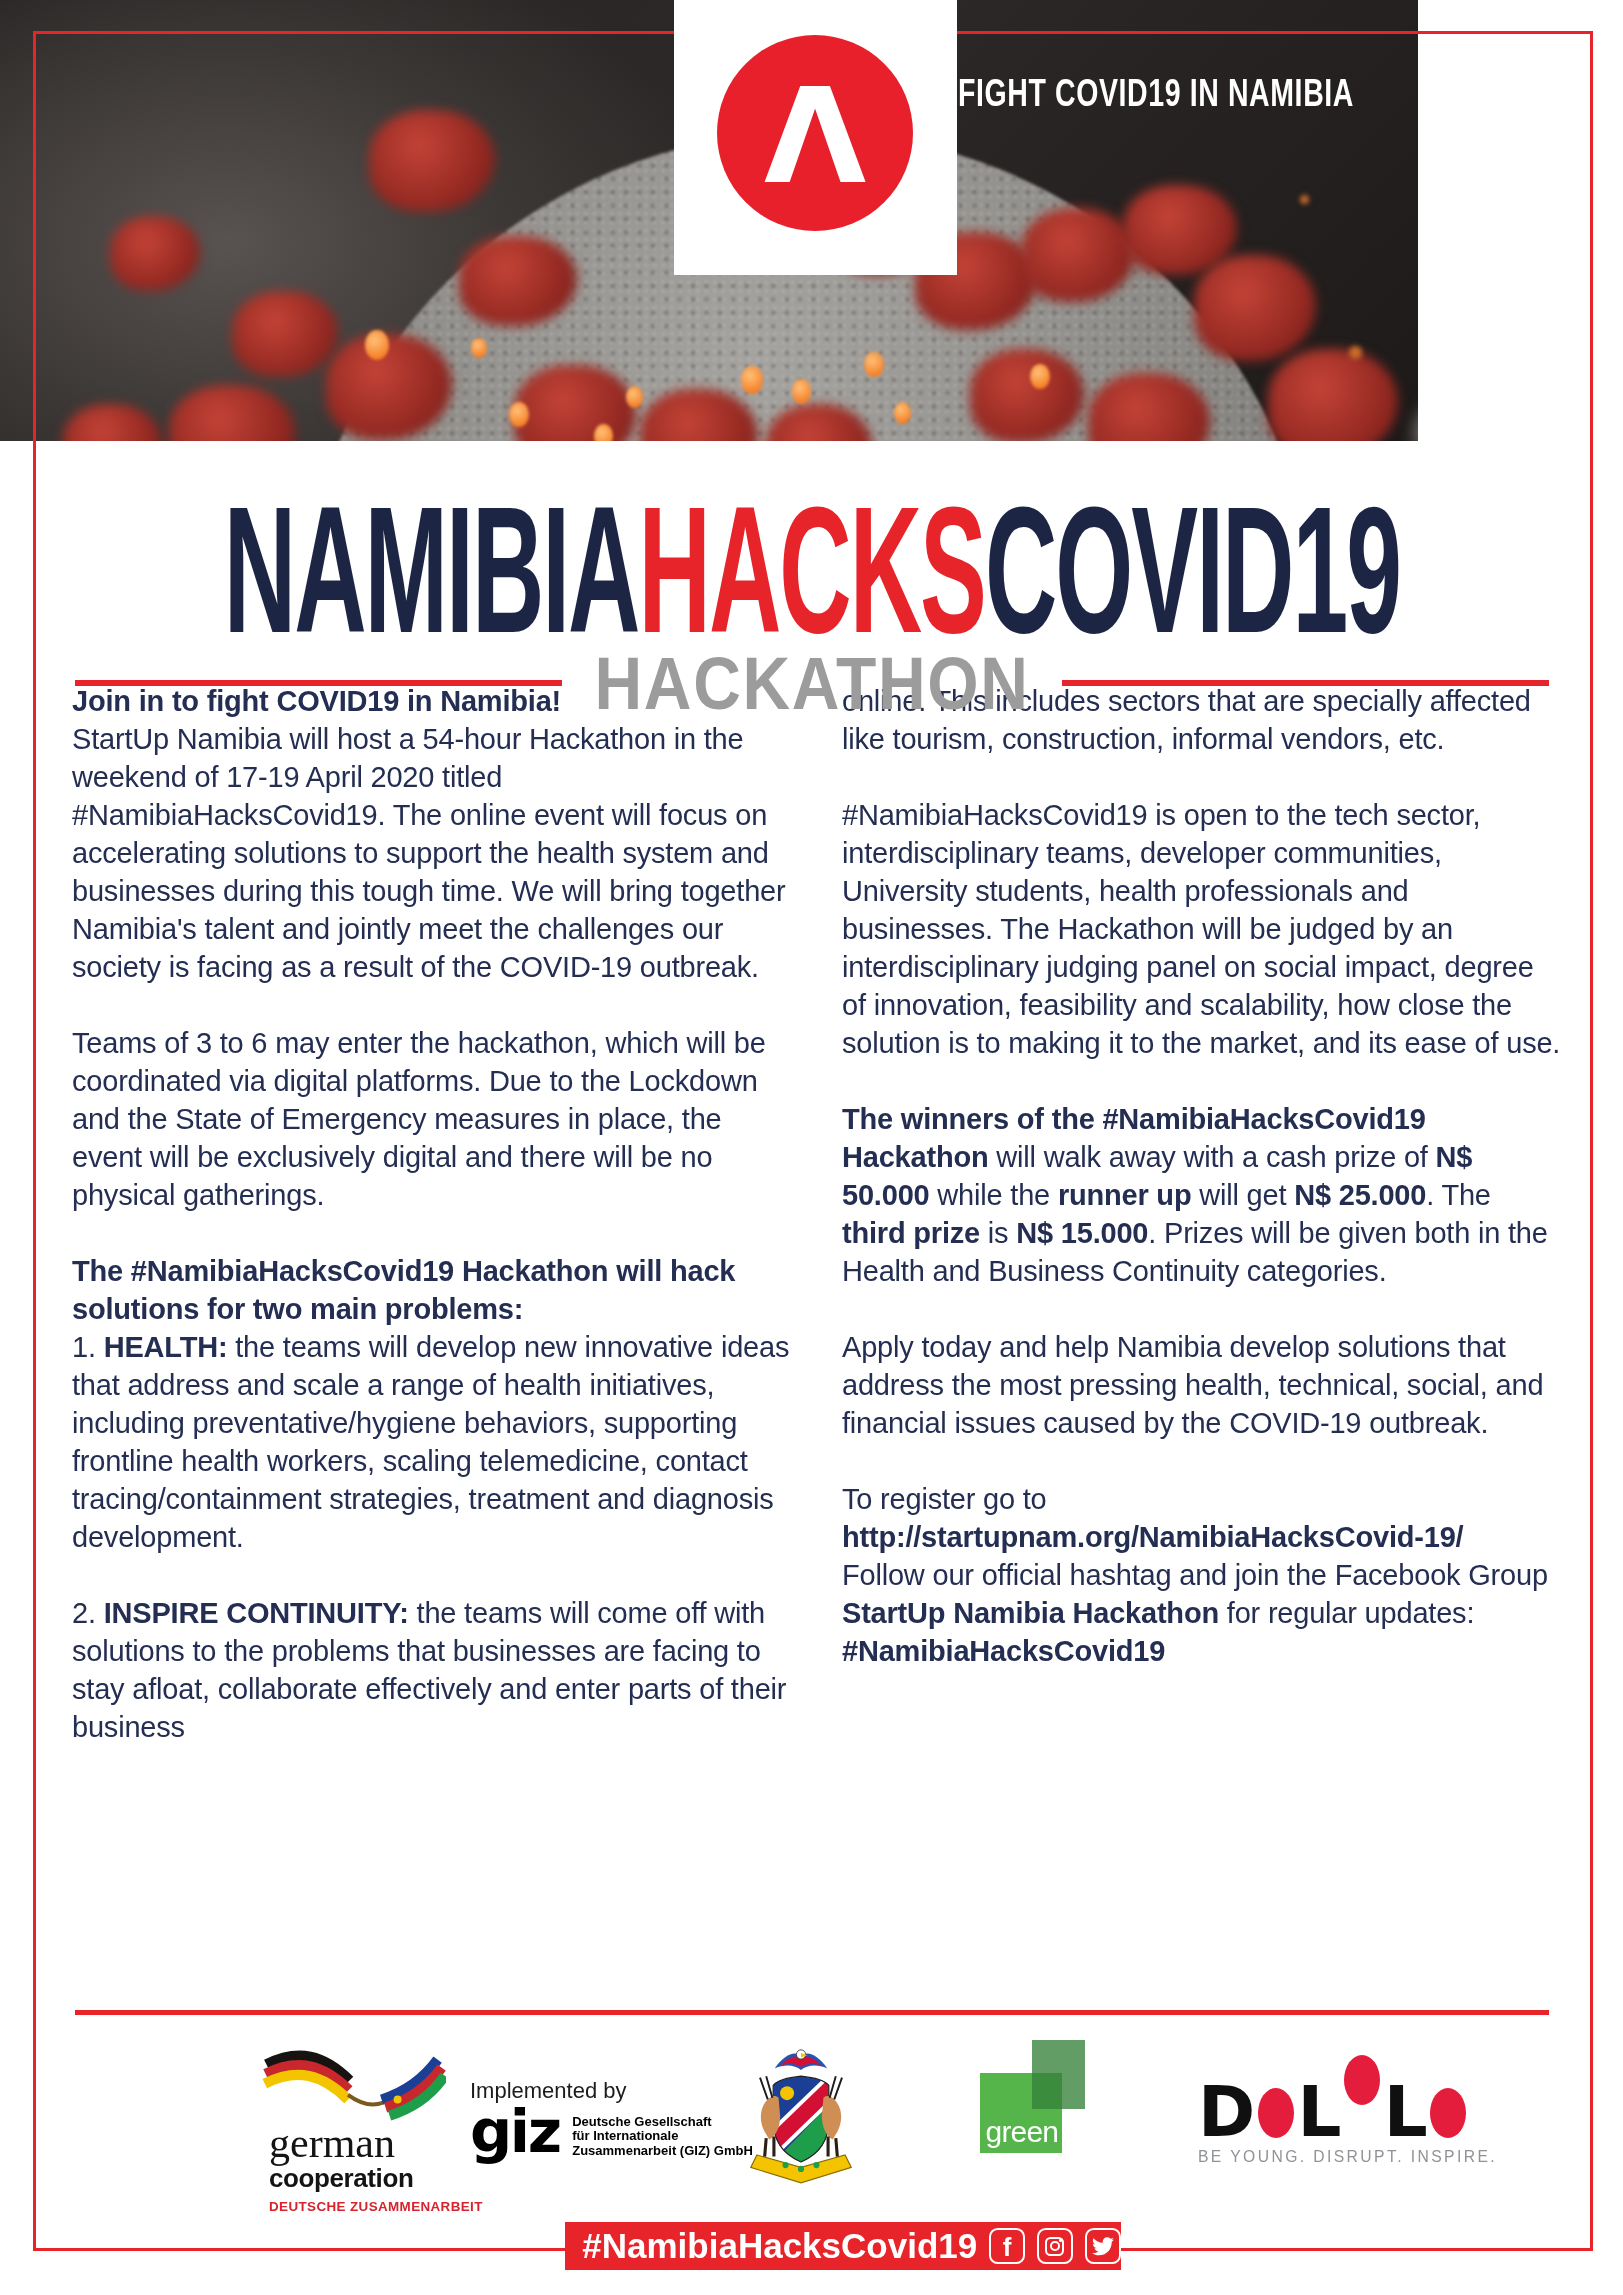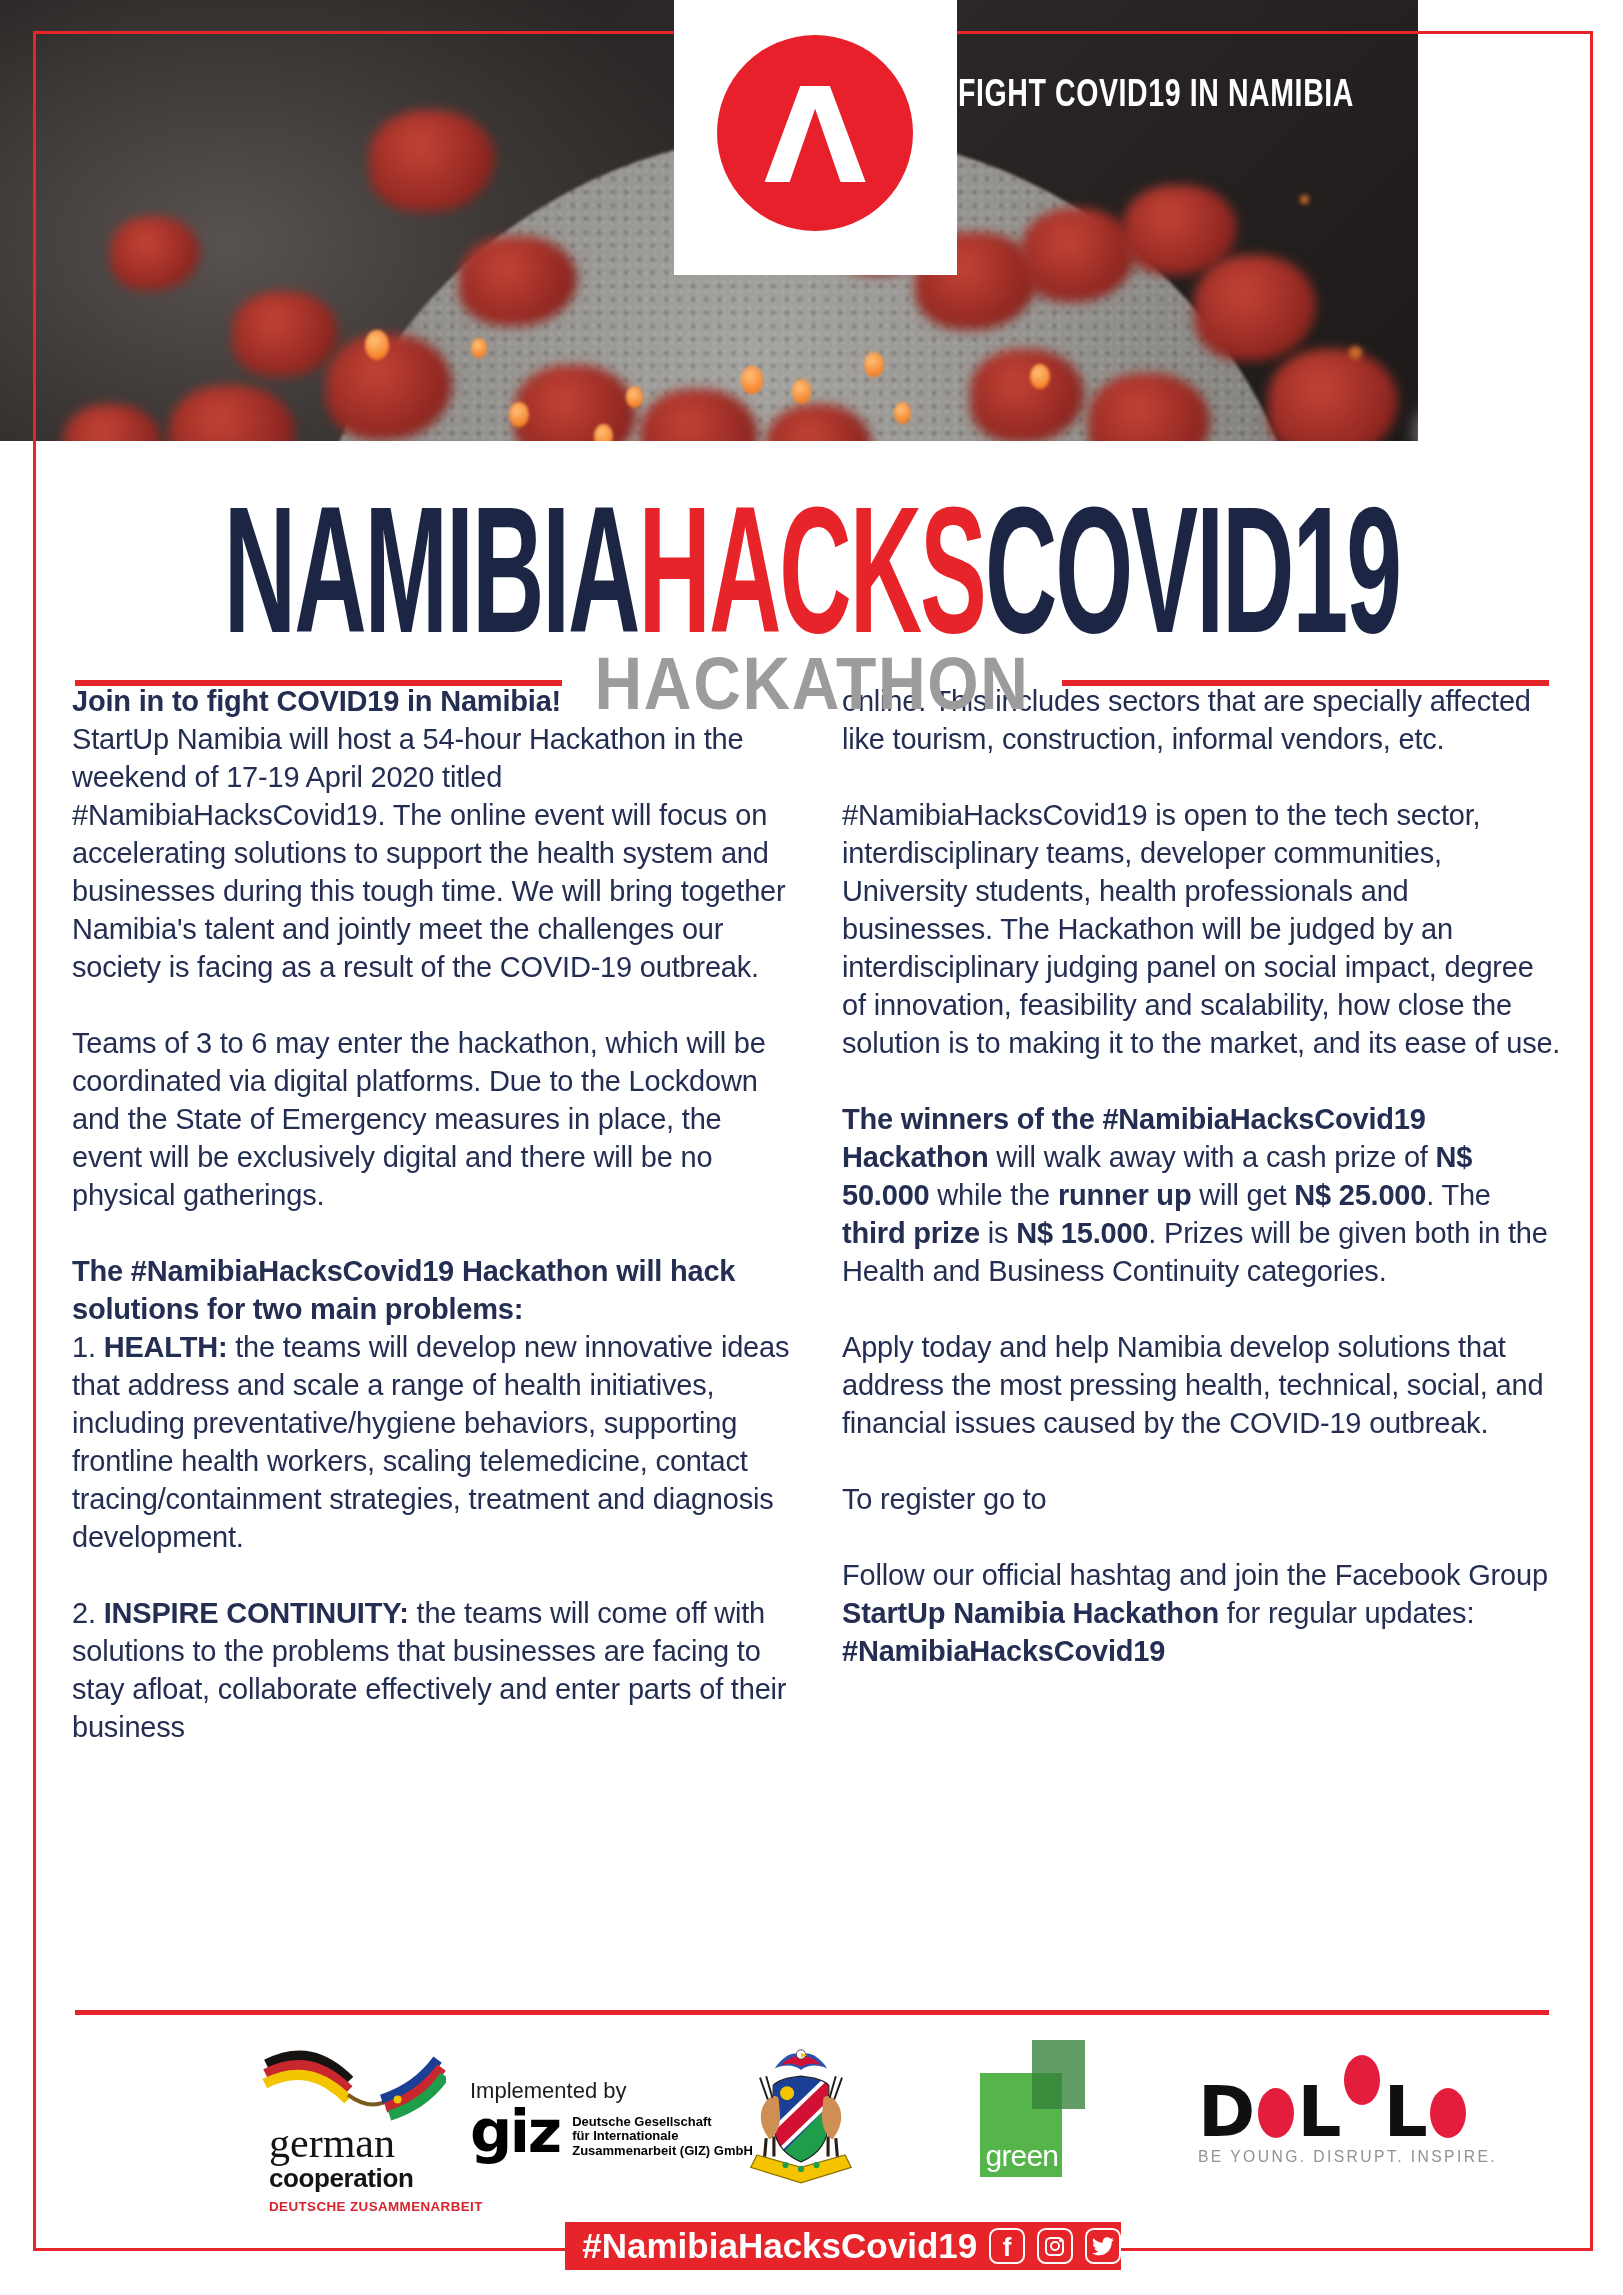--- a/index.html
+++ b/index.html
@@ -85,21 +85,21 @@
   .giz-impl{font-size:22px;color:#1c1c1c;margin:0 0 6.3px 0}
   .giz-row{display:flex;align-items:flex-start}
   .giz-word{
     color:#000000;font-size:59px;font-weight:bold;line-height:.74;letter-spacing:-2.4px;
     font-family:"DejaVu Sans",sans-serif;
   }
   .giz-desc{margin-left:12.6px;color:#000000;font-size:13px;line-height:14.5px;padding-top:4.7px;font-weight:bold}
   .f-coat{position:absolute;left:743px;top:2037px}
   .f-green{position:absolute;left:980px;top:2040px;width:126px;height:132px}
   .green-main{
-    position:absolute;left:0;top:33px;width:82px;height:104px;background:#55b54b;
+    position:absolute;left:0;top:33px;width:82px;height:80px;background:#55b54b;
     display:flex;align-items:flex-end;padding:0 0 6.3px 5.5px;box-sizing:border-box;
   }
   .green-main span{color:#ffffff;font-size:30px;line-height:1;letter-spacing:-0.8px}
   .green-sq{position:absolute;left:52px;top:0;width:53px;height:69px;background:rgba(52,130,58,.78)}
   .f-dololo{position:absolute;left:1198px;top:2061px}
   .dlo-row{display:flex;align-items:flex-end;gap:3.9px;height:79px}
   .dlo-l{
     font-size:69px;font-weight:bold;line-height:.78;color:#101010;
     font-family:"DejaVu Sans",sans-serif;letter-spacing:-1.6px;
   }
@@ -190,21 +190,21 @@
     <p><b>Join in to fight COVID19 in Namibia!</b><br><span>StartUp Namibia will host a 54-hour Hackathon in the weekend of 17-19 April 2020 titled #NamibiaHacksCovid19. The online event will focus on accelerating solutions to support the health system and businesses during this tough time. We will bring together Namibia's talent and jointly meet the challenges our society is facing as a result of the COVID-19 outbreak.</span></p>
     <p><span>Teams of 3 to 6 may enter the hackathon, which will be coordinated via digital platforms. Due to the Lockdown and the State of Emergency measures in place, the event will be exclusively digital and there will be no physical gatherings.</span></p>
     <p><b>The #NamibiaHacksCovid19 Hackathon will hack solutions for two main problems:</b><br><span>1. </span><b>HEALTH:</b><span> the teams will develop new innovative ideas that address and scale a range of health initiatives, including preventative/hygiene behaviors, supporting frontline health workers, scaling telemedicine, contact tracing/containment strategies, treatment and diagnosis development.</span></p>
     <p><span>2. </span><b>INSPIRE CONTINUITY:</b><span> the teams will come off with solutions to the problems that businesses are facing to stay afloat, collaborate effectively and enter parts of their business</span></p>
   </div>
 <div class="col col-right">
     <p><span>online. This includes sectors that are specially affected like tourism, construction, informal vendors, etc.</span></p>
     <p><span>#NamibiaHacksCovid19 is open to the tech sector, interdisciplinary teams, developer communities, University students, health professionals and businesses. The Hackathon will be judged by an interdisciplinary judging panel on social impact, degree of innovation, feasibility and scalability, how close the solution is to making it to the market, and its ease of use.</span></p>
     <p><b>The winners of the #NamibiaHacksCovid19 Hackathon</b><span> will walk away with a cash prize of </span><b>N$ 50.000</b><span> while the </span><b>runner up</b><span> will get </span><b>N$ 25.000</b><span>. The </span><b>third prize</b><span> is </span><b>N$ 15.000</b><span>. Prizes will be given both in the Health and Business Continuity categories.</span></p>
     <p><span>Apply today and help Namibia develop solutions that address the most pressing health, technical, social, and financial issues caused by the COVID-19 outbreak.</span></p>
-    <p><span>To register go to</span><br><br><span>Follow our official hashtag and join the Facebook Group </span><b>StartUp Namibia Hackathon</b><span> for regular updates: </span><b>#NamibiaHacksCovid19</b></p>
+    <p><span>To register go to</span><br><b>http://startupnam.org/NamibiaHacksCovid-19/</b><br><span>Follow our official hashtag and join the Facebook Group </span><b>StartUp Namibia Hackathon</b><span> for regular updates: </span><b>#NamibiaHacksCovid19</b></p>
   </div>
 
 <div class="footer-rule"></div>
 
 <div class="f-german">
   <svg viewBox="0 0 230 90">
     <path d="M8,18 C48,-2 80,6 112,38" stroke="#171311" stroke-width="13" fill="none"></path>
     <path d="M7,30 C47,10 79,18 111,50" stroke="#c8272d" stroke-width="13" fill="none"></path>
     <path d="M6,42 C46,22 78,30 110,62" stroke="#f2c500" stroke-width="13" fill="none"></path>
     <path d="M110,56 C132,72 150,72 166,58" stroke="#7a5a1e" stroke-width="5" fill="none"></path>

